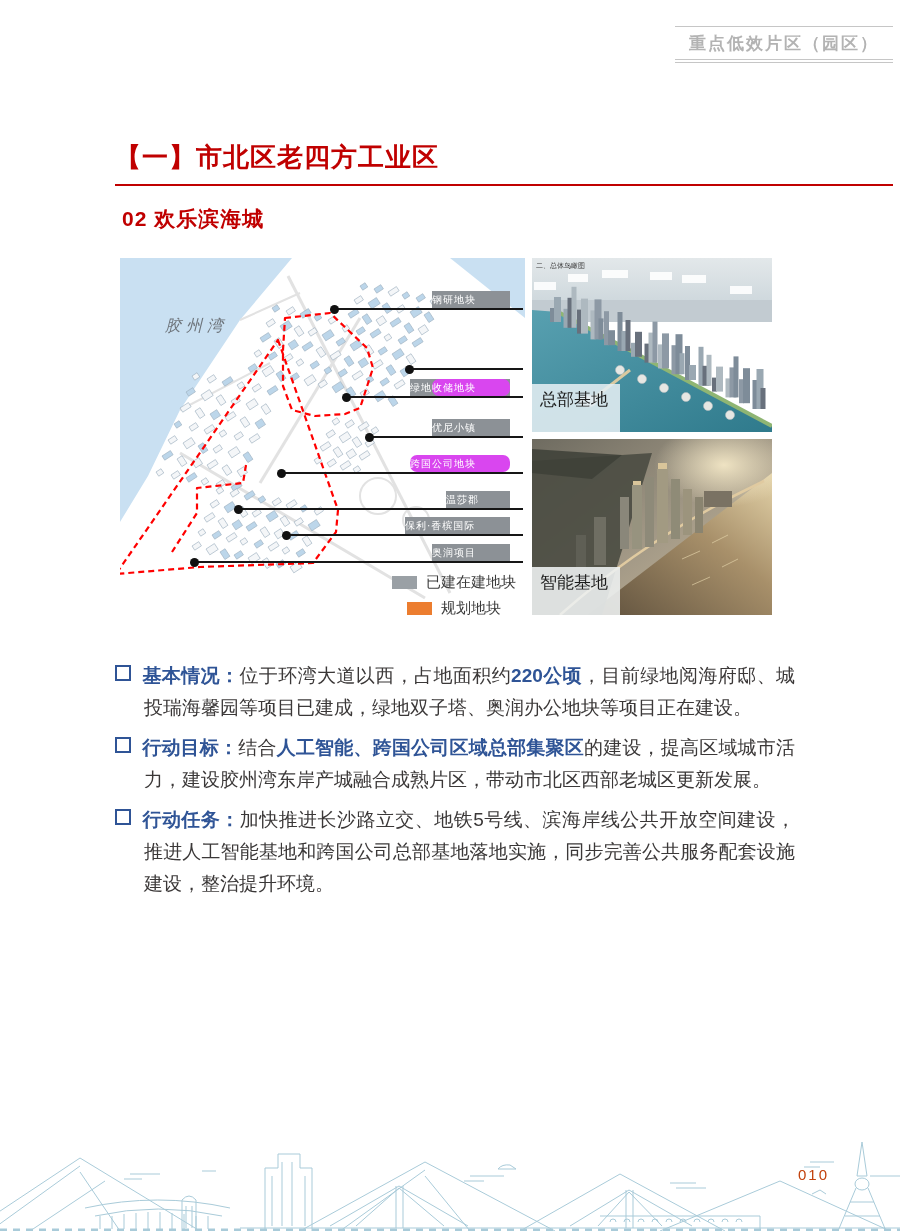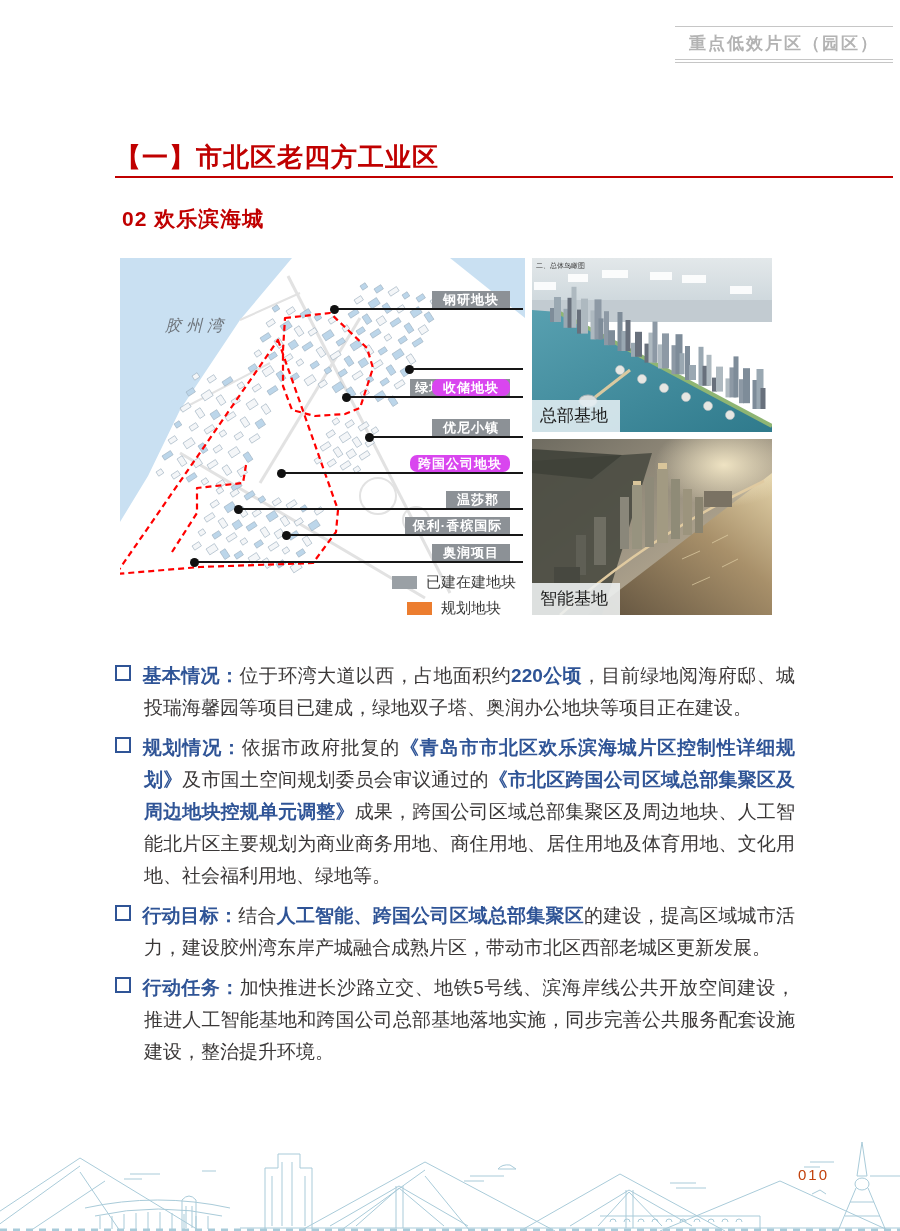--- a/index.html
+++ b/index.html
@@ -7,47 +7,47 @@
         font-family:"Liberation Sans","DejaVu Sans",sans-serif;}
 
   
   .hdr{position:absolute;top:26px;right:7px;width:218px;text-align:center;
        border-top:1px solid #c6c6c6;border-bottom:1px solid #c6c6c6;
        padding:5px 0 4px 0;color:#b3b3b3;font-size:17px;font-weight:600;letter-spacing:2px;}
   .hdr::after{content:"";position:absolute;left:0;right:0;bottom:-4px;border-bottom:1px solid #c6c6c6;}
 
   
   .title{position:absolute;left:115px;top:140px;width:778px;color:#c00000;
-         font-size:26px;font-weight:bold;padding-bottom:1px;border-bottom:2.5px solid #c00000;letter-spacing:1px;}
+         font-size:26px;font-weight:bold;padding-bottom:9px;border-bottom:2.5px solid #c00000;letter-spacing:1px;}
   .subtitle{position:absolute;left:122px;top:205px;color:#c00000;font-size:21px;font-weight:bold;letter-spacing:1px;}
 
   
   .map{position:absolute;left:120px;top:258px;width:405px;height:360px;background:#ffffff;}
   .map svg{position:absolute;left:0;top:0;z-index:1;}
   .water-label{position:absolute;left:45px;top:58px;z-index:2;color:#6d737a;
                font-family:"Liberation Serif","DejaVu Serif",serif;font-style:italic;
                font-size:16px;letter-spacing:5px;}
   .anno{position:absolute;inset:0;z-index:3;}
   .ldr{position:absolute;right:2px;height:2px;background:#161616;}
   .dot{position:absolute;width:9px;height:9px;border-radius:50%;background:#111;}
-  .mlabel{position:absolute;right:15px;height:17px;line-height:17px;text-align:center;
-          color:#fff;font-size:13px;font-weight:bold;letter-spacing:1px;}
+  .mlabel{position:absolute;right:15px;height:17px;line-height:17px;
+          color:#fff;font-size:10px;font-weight:normal;letter-spacing:1px;}
   .mlabel.built{background:#8c9196;}
   .mlabel.planned{background:#d946ef;border-radius:7px;}
   .legend{position:absolute;left:272px;top:315px;z-index:3;}
   .lg-row{display:flex;align-items:center;margin-bottom:7px;justify-content:center;}
   .lg-sw{width:25px;height:13px;margin-right:9px;}
   .lg-tx{font-size:15px;color:#3b3b3b;}
 
   
   .photo{position:absolute;left:532px;width:240px;overflow:hidden;}
   .photo1{top:258px;height:174px;}
   .photo2{top:439px;height:176px;}
   .photo svg{position:absolute;left:0;top:0;}
-  .caption{position:absolute;left:0;bottom:0;padding:4px 12px 5px 8px;font-size:17px;color:#1c1c1c;z-index:2;}
+  .caption{position:absolute;left:0;bottom:0;padding:4px 12px 21px 8px;font-size:17px;color:#1c1c1c;z-index:2;}
   .cap1{background:rgba(228,238,243,0.88);}
   .cap2{background:rgba(236,239,240,0.9);}
   .ovnote{position:absolute;left:4px;top:3px;font-size:7px;color:#3a3a3a;z-index:2;}
 
   
   .body-text{position:absolute;left:115px;top:660px;width:680px;text-align:justify;}
   .para{font-size:19px;line-height:32px;color:#3b3838;margin-bottom:8px;
         padding-left:29px;text-indent:-29px;}
   .bullet{display:inline-block;width:12px;height:12px;border:2.5px solid #2f5496;
           margin-right:11px;vertical-align:1px;}
@@ -427,21 +427,20 @@
           <line x1="180" y1="104" x2="196" y2="96"></line>
         <line x1="190" y1="128" x2="206" y2="120"></line>
           <line x1="160" y1="146" x2="178" y2="138"></line>
       </g>
     </svg>
     <div class="caption cap2">智能基地</div>
   </div>
 
   <div class="body-text">
       <div class="para"><span class="bullet"></span><span class="plabel">基本情况：</span><span class="seg">位于环湾大道以西，占地面积约</span><span class="seg-blue">220公顷</span><span class="seg">，目前绿地阅海府邸、城投瑞海馨园等项目已建成，绿地双子塔、奥润办公地块等项目正在建设。</span></div>
-      <div class="para"><span class="bullet"></span><span class="plabel">规划情况：</span><span class="seg">依据市政府批复的</span><span class="seg-blue">《青岛市市北区欢乐滨海城片区控制性详细规划》</span><span class="seg">及市国土空间规划委员会审议通过的</span><span class="seg-blue">《市北区跨国公司区域总部集聚区及周边地块控规单元调整》</span><span class="seg">成果，跨国公司区域总部集聚区及周边地块、人工智能北片区主要规划为商业商务用地、商住用地、居住用地及体育用地、文化用地、社会福利用地、绿地等。</span></div>
       <div class="para"><span class="bullet"></span><span class="plabel">行动目标：</span><span class="seg">结合</span><span class="seg-blue">人工智能、跨国公司区域总部集聚区</span><span class="seg">的建设，提高区域城市活力，建设胶州湾东岸产城融合成熟片区，带动市北区西部老城区更新发展。</span></div>
       <div class="para"><span class="bullet"></span><span class="plabel">行动任务：</span><span class="seg">加快推进长沙路立交、地铁5号线、滨海岸线公共开放空间建设，推进人工智能基地和跨国公司总部基地落地实施，同步完善公共服务配套设施建设，整治提升环境。</span></div>
     </div>
 
   <svg class="skyline" viewBox="0 0 900 95">
     <g stroke="#a9cbd9" stroke-width="1" fill="none">
       <path d="M-30,95 L80,22 L200,95"></path>
       <path d="M-10,95 L80,30 M30,95 L105,45 M120,95 L80,36"></path>
       <path d="M300,95 L425,26 L555,95 M340,95 L425,34 M470,95 L425,40"></path>
       <path d="M520,95 L620,38 L725,95 M660,95 L780,45 L890,95"></path>

